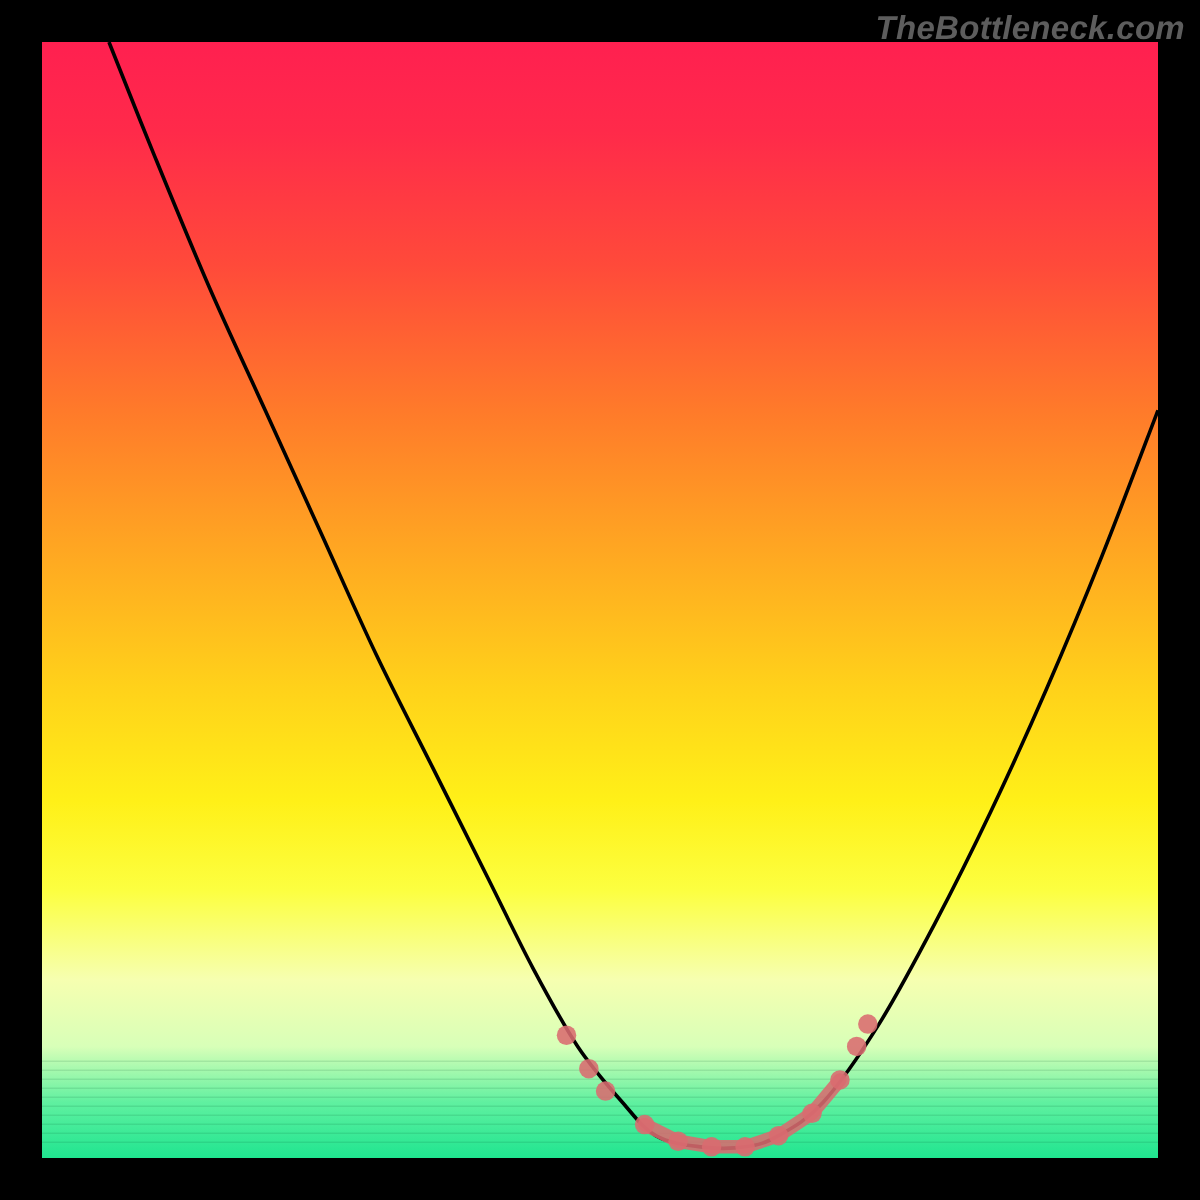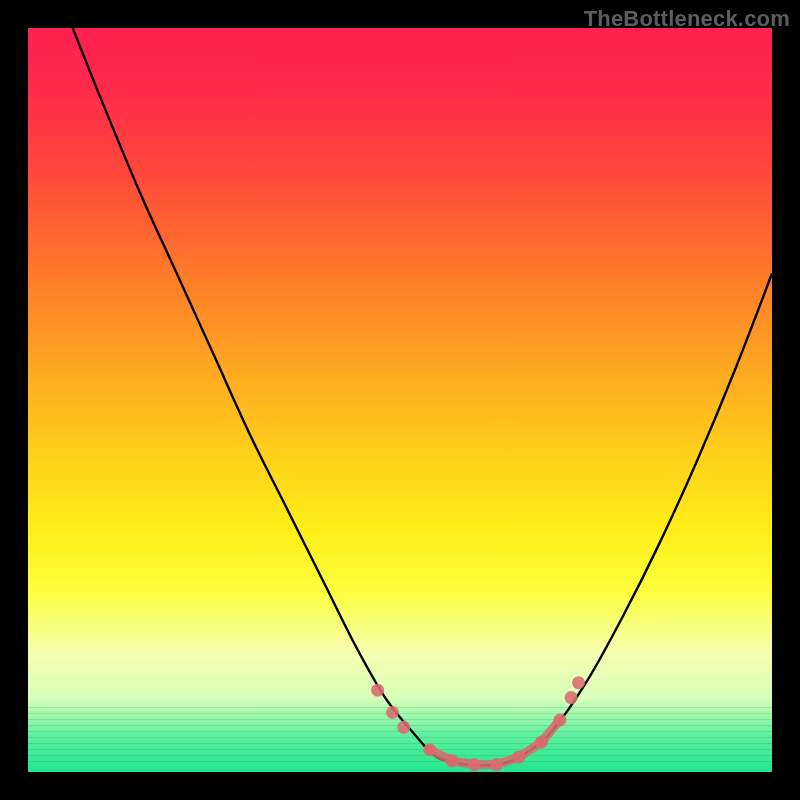--- a/index.html
+++ b/index.html
@@ -2,20 +2,21 @@
 <html><head>
 <meta charset="utf-8">
 <style>
   * { margin: 0; padding: 0; box-sizing: border-box; }
   html, body { width: 800px; height: 800px; overflow: hidden; background: #000; }
   .frame {
     position: relative;
     width: 800px;
     height: 800px;
     background: #000;
+    font-style: italic;
   }
   .watermark {
     position: absolute;
     top: 6px;
     right: 10px;
     font-family: Arial, Helvetica, sans-serif;
     font-size: 22px;
     font-weight: 600;
     color: #5d5d5d;
     letter-spacing: 0.2px;

